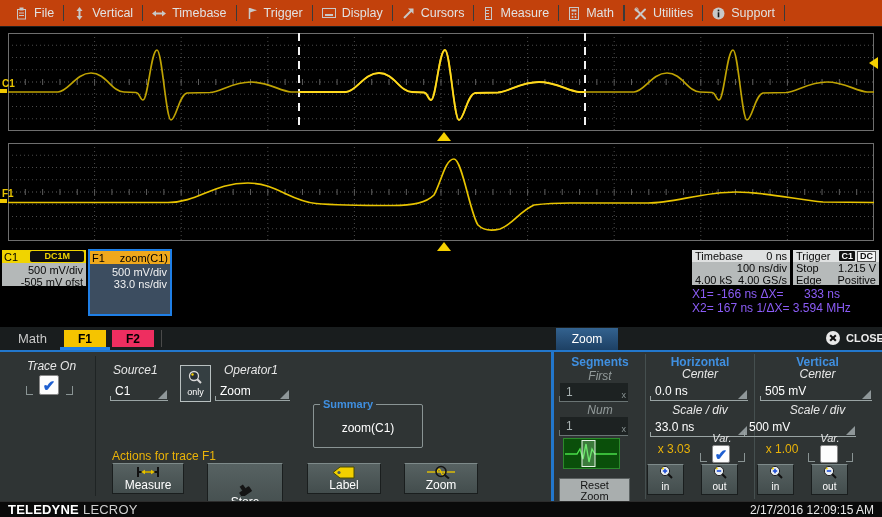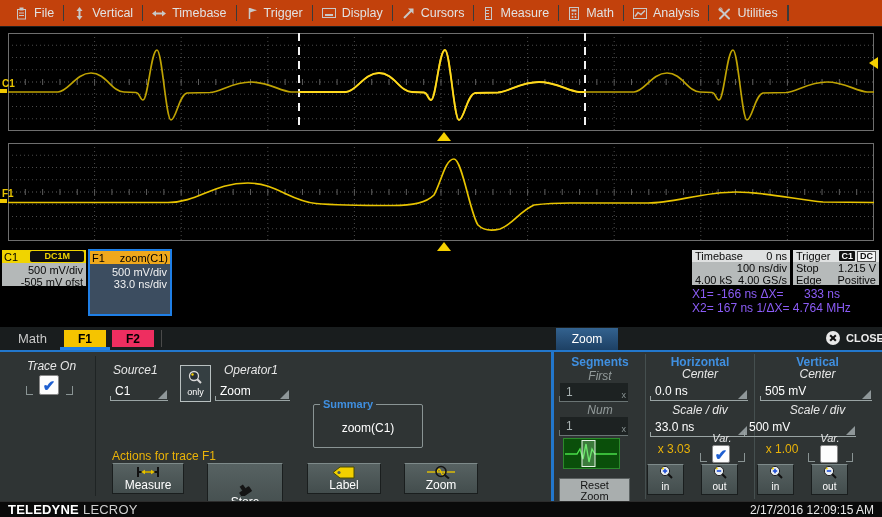--- a/index.html
+++ b/index.html
@@ -201,41 +201,42 @@
             <rect x="3.5" y="2.5" width="5" height="2" fill="#c8c8c8"></rect>
             <circle cx="4.5" cy="7" r="0.9" fill="#c8c8c8"></circle>
             <circle cx="7.5" cy="7" r="0.9" fill="#c8c8c8"></circle>
             <circle cx="4.5" cy="10" r="0.9" fill="#c8c8c8"></circle>
             <circle cx="7.5" cy="10" r="0.9" fill="#c8c8c8"></circle>
           </svg>
         </span>
       <span>Math</span>
     </div>
       <div class="mdiv"></div>
-    <div class="menu-item">
-      <span>
-          <svg width="14" height="13">
-            <rect x="0.5" y="1.5" width="13" height="10" fill="none" stroke="#c8c8c8"></rect>
-            <polyline points="2,9.5 5,5.5 8,7.5 12,3.5" fill="none" stroke="#c8c8c8" stroke-width="1.4"></polyline>
-          </svg>
-        </span>
-      <span>Analysis</span>
-    </div>
       <div class="mdiv"></div>
     <div class="menu-item">
       <span>
           <svg width="13" height="13">
             <line x1="2" y1="2.5" x2="11" y2="11.5" stroke="#c8c8c8" stroke-width="2" stroke-linecap="round"></line>
             <line x1="11" y1="2.5" x2="2" y2="11.5" stroke="#c8c8c8" stroke-width="2" stroke-linecap="round"></line>
             <circle cx="2.5" cy="2.5" r="1.6" fill="none" stroke="#c8c8c8"></circle>
           </svg>
         </span>
       <span>Utilities</span>
     </div>
       <div class="mdiv"></div>
+    <div class="menu-item">
+      <span>
+          <svg width="13" height="13">
+            <circle cx="6.5" cy="6.5" r="6" fill="#c8c8c8"></circle>
+            <rect x="5.7" y="5.3" width="1.6" height="5" fill="#151515"></rect>
+            <rect x="5.7" y="2.6" width="1.6" height="1.7" fill="#151515"></rect>
+          </svg>
+        </span>
+      <span>Support</span>
+    </div>
       <div class="mdiv"></div>
   </div>
 
   <div class="scope">
 
     <div class="gridbox" style="left:8px;top:6px;">
       <svg class="gridsvg" width="866" height="98" viewBox="0 0 866 98">
           <g>
             <line x1="86.6" y1="0" x2="86.6" y2="98" stroke="#4a4a4a" stroke-dasharray="1 3"></line>
             <line x1="173.2" y1="0" x2="173.2" y2="98" stroke="#4a4a4a" stroke-dasharray="1 3"></line>
@@ -458,21 +459,21 @@
           <span>ΔX=</span>
           <span class="val">333 ns</span>
         </div>
       <div class="cr">
           <span>X2=</span>
           <span> </span>
           <span>167 ns</span>
           <span> </span>
           <span>1/ΔX=</span>
           <span> </span>
-          <span>4.764 MHz</span>
+          <span>3.594 MHz</span>
         </div>
     </div>
   </div>
 
   <div class="tabbar">
     <div class="tab-group-label">Math</div>
     <div class="trace-tab tab-f1">F1</div>
     <div class="tab-f1-underline"></div>
     <div class="trace-tab tab-f2">F2</div>
     <div class="tabdiv"></div>

